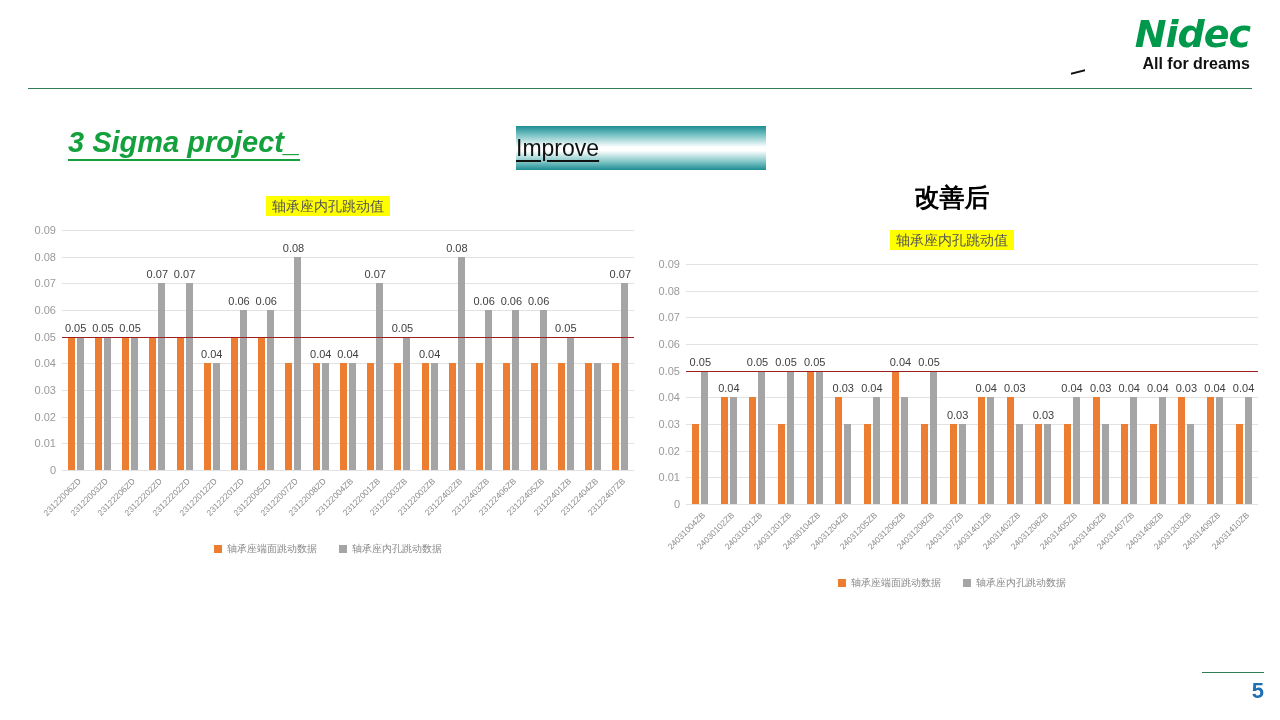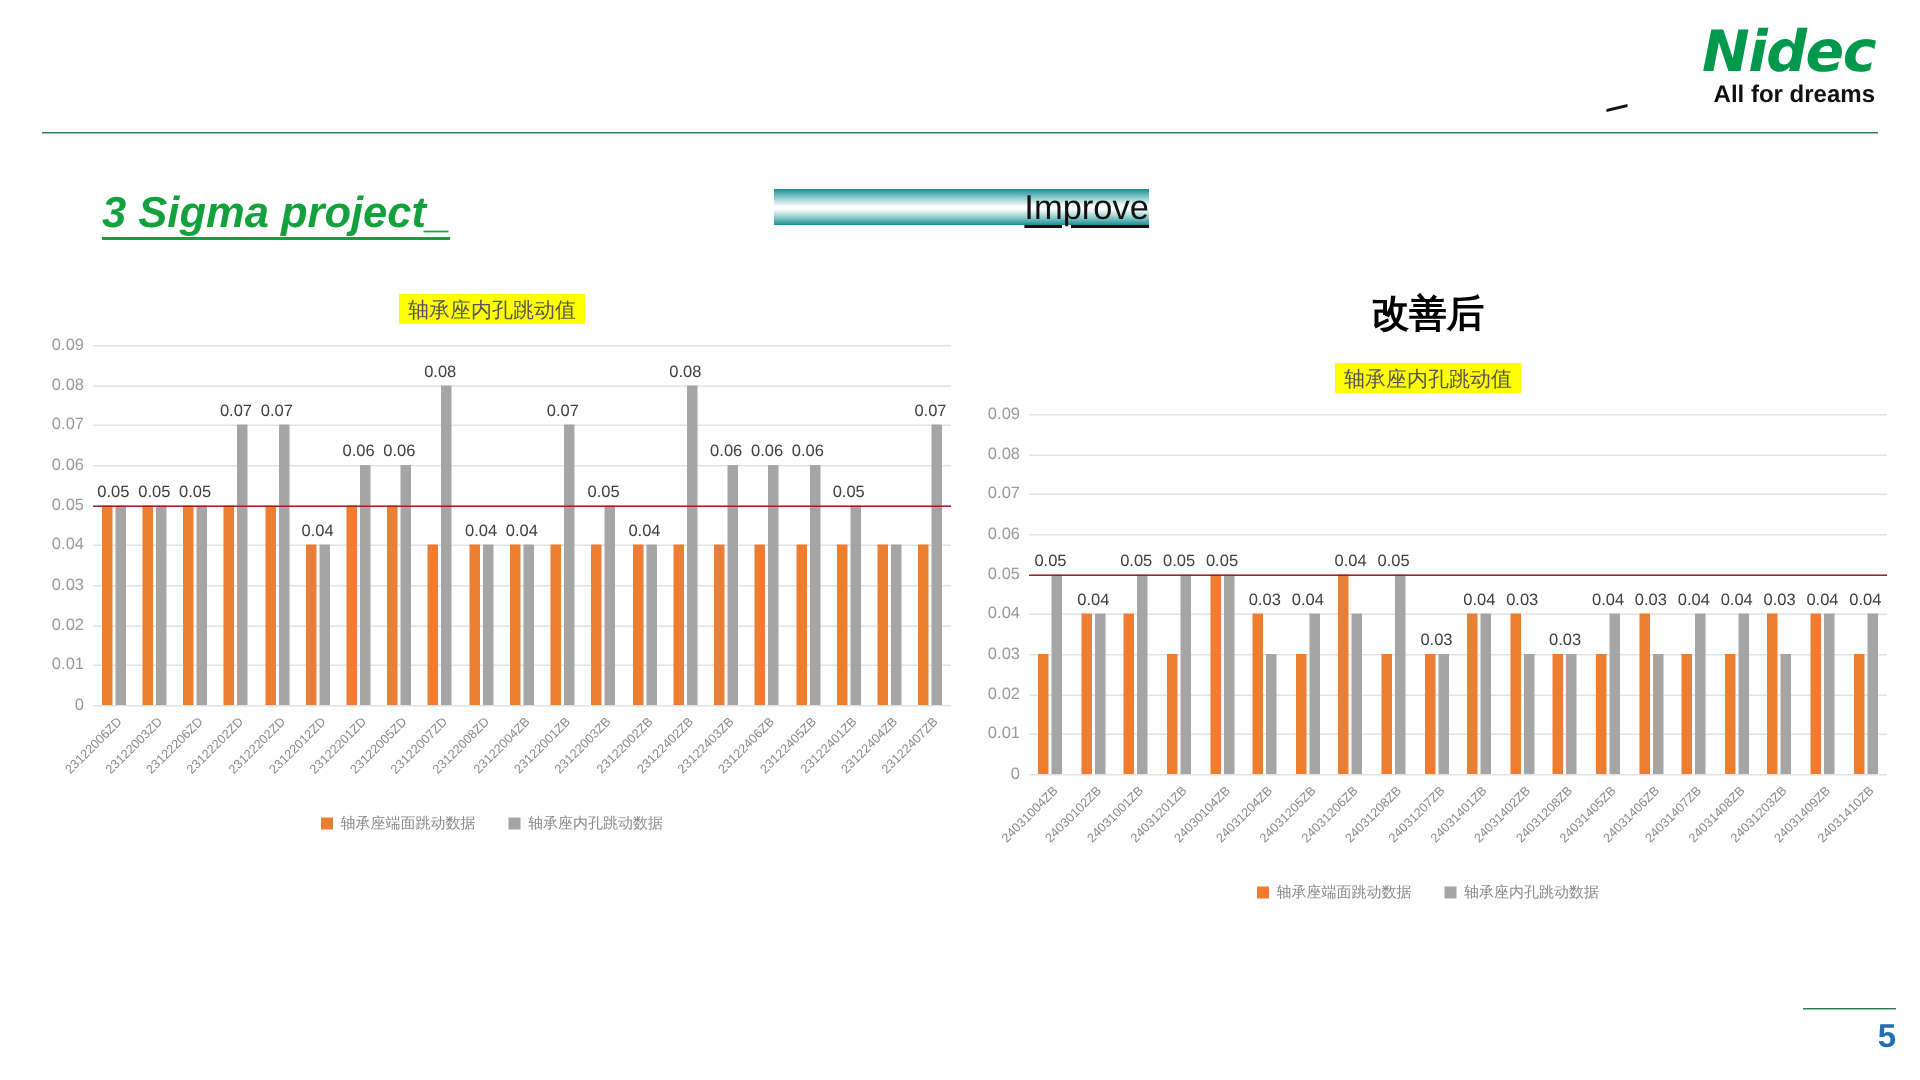--- a/index.html
+++ b/index.html
@@ -35,32 +35,32 @@
     border-bottom:2px solid #111;transform:skewY(-14deg);
   }
   
   #project-label{
     position:absolute;left:68px;top:126px;
     font-style:italic;font-weight:bold;font-size:29px;color:#14a03c;
     text-decoration:underline;text-underline-offset:7px;
     text-decoration-thickness:2px;
   }
   #phase-badge{
-    position:absolute;left:516px;top:126px;width:250px;height:24px;
+    position:absolute;left:516px;top:126px;width:250px;height:44px;
     background:linear-gradient(to bottom,#1d8d93 0%,#6ebdbf 18%,#ffffff 48%,#ffffff 56%,#7cc3c4 82%,#1d8d93 100%);
-    display:flex;align-items:center;justify-content:flex-end;
+    display:flex;align-items:center;justify-content:flex-start;
   }
   #phase-badge-label{
     font-size:23px;color:#111;text-decoration:underline;
     text-underline-offset:4px;
   }
   
   .panel{position:absolute;top:182px;width:620px;height:440px;}
   #panel-before{left:18px;}
-  #panel-after{left:642px;margin-top:12px;}
+  #panel-after{left:642px;}
   .panel-title{
     text-align:center;font-size:25px;font-weight:bold;color:#000;
     height:34px;line-height:30px;
   }
   .chart-title-wrap{text-align:center;margin-top:14px;height:22px;}
   .chart-title{
     display:inline-block;background:#ffff00;color:#555;
     font-size:14px;padding:2px 6px;line-height:16px;
   }
   .chart-box{position:relative;margin-top:12px;height:330px;}

